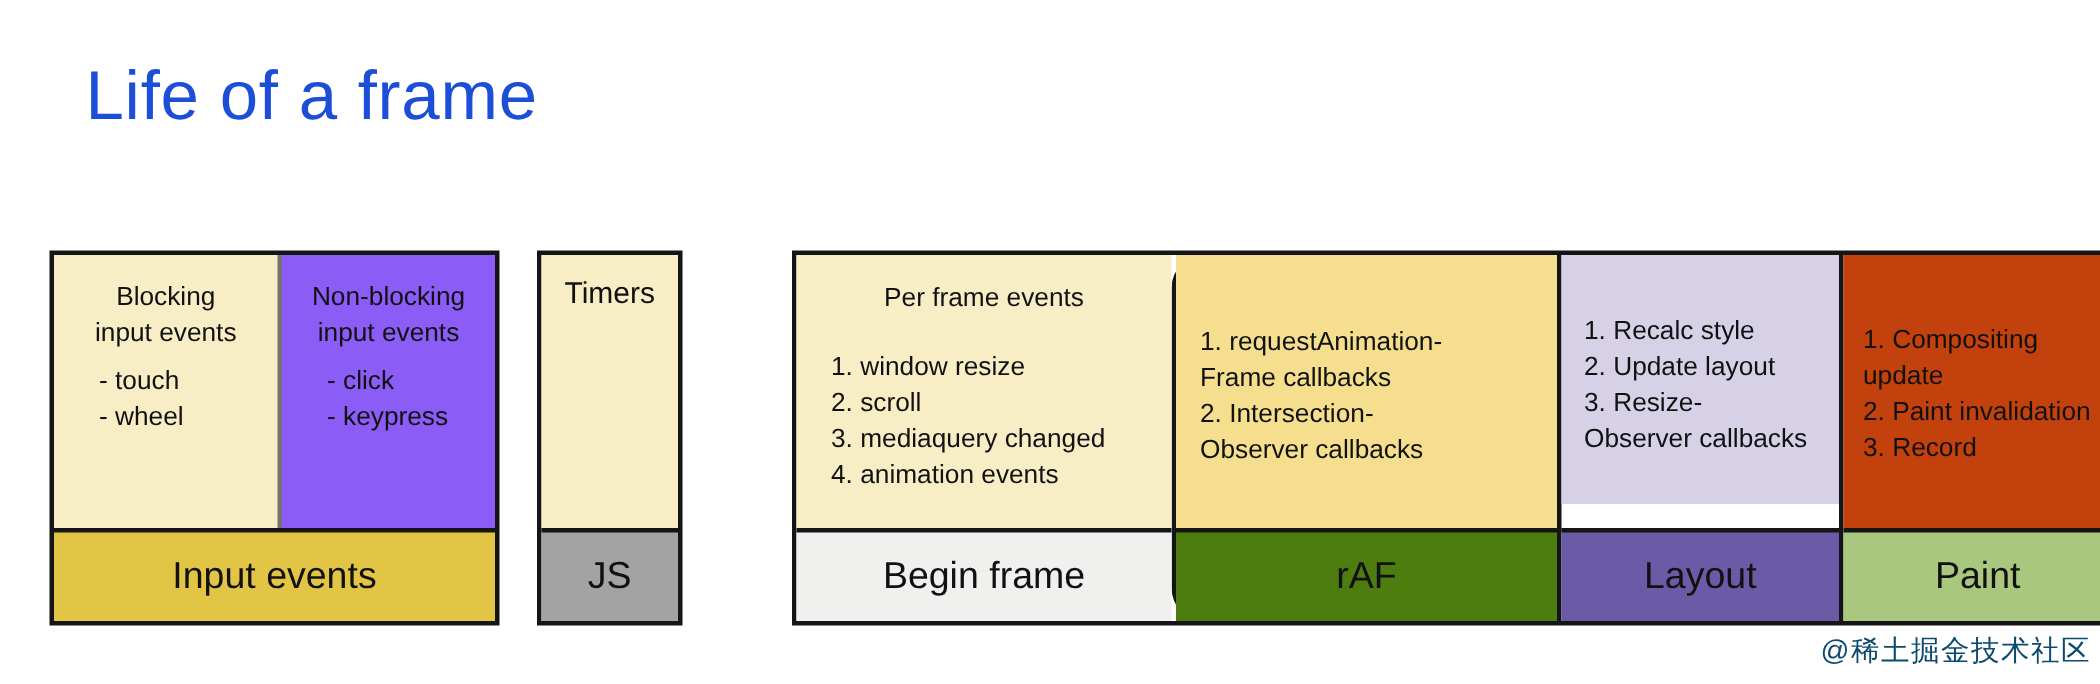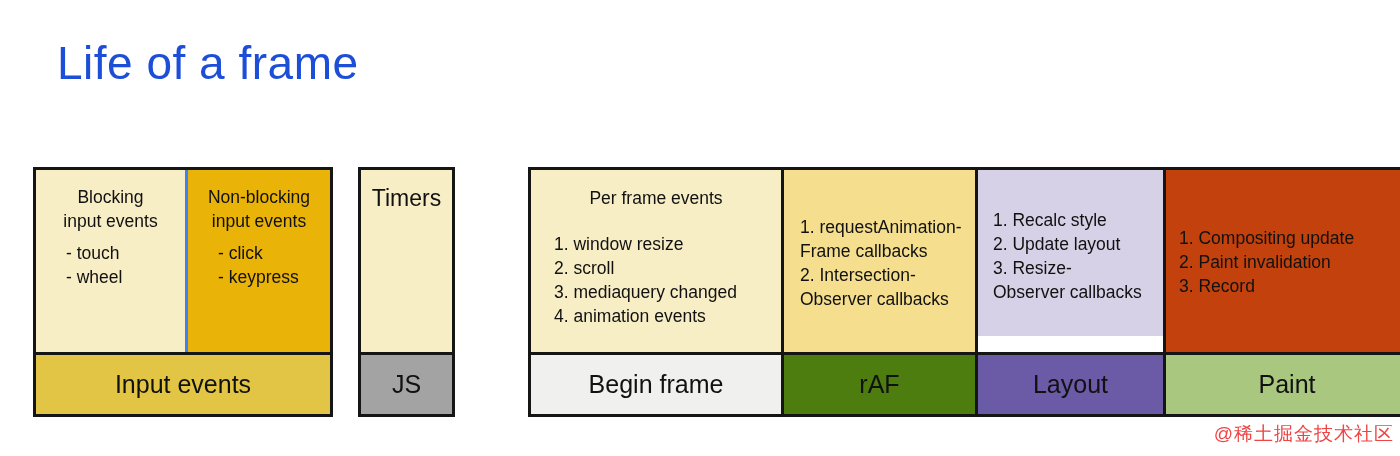--- a/index.html
+++ b/index.html
@@ -20,35 +20,35 @@
   #g-pipe{left:487px;width:883px;flex-direction:row;margin-left:41px;}
 
   .content{flex:1;display:flex;}
   .strip{
     height:62px;box-sizing:border-box;border-top:3px solid #151515;
     display:flex;align-items:center;justify-content:center;
     font-size:25px;color:#111;
   }
   
   .cell{box-sizing:border-box;padding-top:15px;font-size:17.5px;line-height:24px;}
-  .cell-blocking{width:152px;border-right:3px solid #3b82f6;background:#F8EEC6;}
-  .cell-nonblocking{flex:1;background:#eab308;}
+  .cell-blocking{width:152px;border-right:3px solid #737373;background:#F8EEC6;}
+  .cell-nonblocking{flex:1;background:#8b5cf6;}
   .cell-title{text-align:center;}
   .cell-items{margin-top:8px;padding-left:30px;}
   .strip-input{background:#E3C546;}
 
   
-  .js-body{flex:1;background:#F8EEC6;padding-top:15px;font-size:23px;text-align:center;}
+  .js-body{flex:1;background:#F8EEC6;padding-top:15px;font-size:20px;text-align:center;}
   .strip-js{background:#a3a3a3;}
 
   
   .col{box-sizing:border-box;display:flex;flex-direction:column;}
   .col + .col{border-left:3px solid #151515;}
   .col-begin{width:250px;}
-  .col-raf{width:194px;}
+  .col-raf{width:257px;border-radius:22px;}
   .col-layout{width:188px;gap:16px;}
   .col-paint{flex:1;}
   .col .body{flex:1;font-size:17.5px;line-height:24px;}
 
   .body-begin{background:#F8EEC6;padding-top:16px;}
   .begin-title{text-align:center;}
   .begin-list{margin-top:22px;padding-left:23px;}
 
   .body-center{display:flex;align-items:center;}
   .body-raf{background:#F5DF8E;}
@@ -57,21 +57,21 @@
   .body-layout .lines{padding-left:15px;padding-top:6px;}
   .body-paint{background:#c2410c;}
   .body-paint .lines{padding-left:13px;padding-top:2px;}
 
   .strip-begin{background:#F0F0EE;}
   .strip-raf{background:#4d7c0f;}
   .strip-layout{background:#6B5BA6;}
   .strip-paint{background:#A9C77E;}
 
   .watermark{
-    position:absolute;right:6px;top:421px;font-size:19px;color:#ef4444;
+    position:absolute;right:6px;top:421px;font-size:19px;color:#0c4a6e;
     letter-spacing:1px;
   }
 </style>
 </head>
 <body>
 
 <div class="title">Life of a frame</div>
 
 <div class="group" id="g-input">
   <div class="content">

